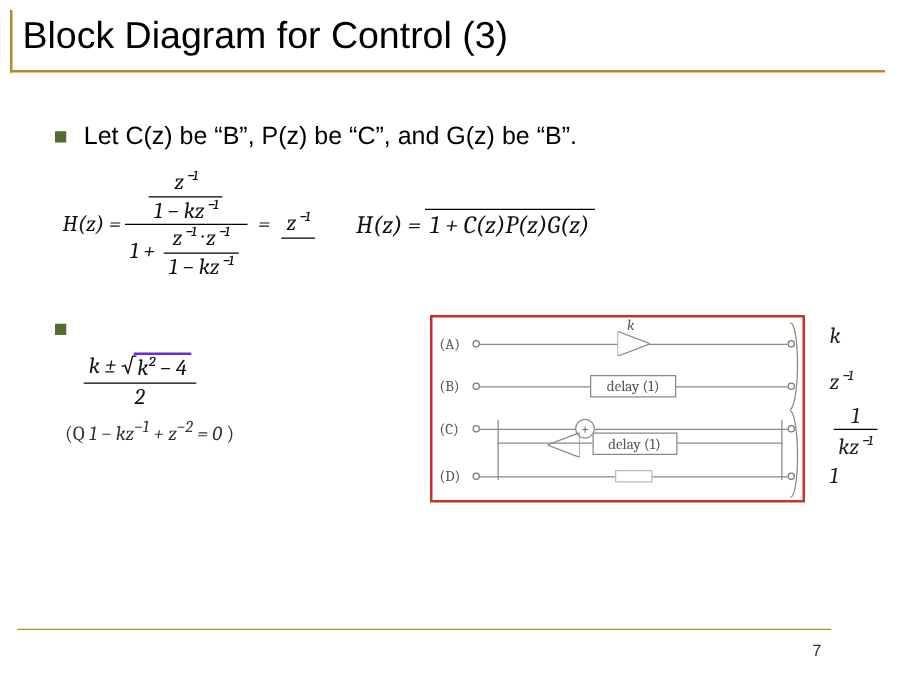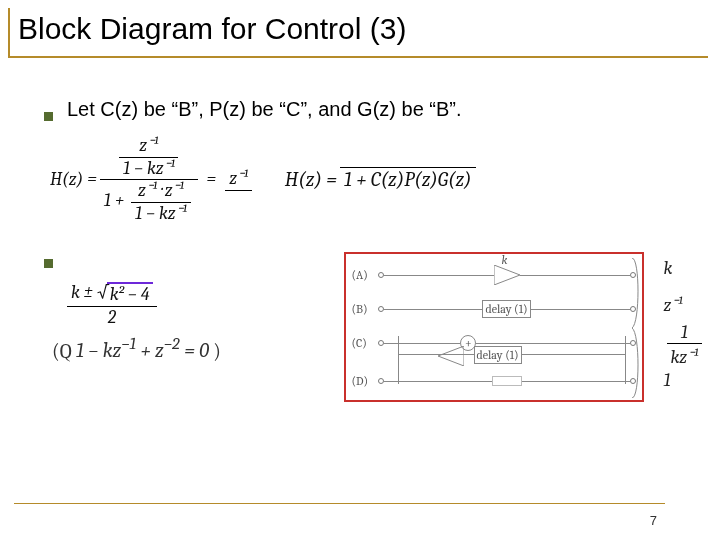--- a/index.html
+++ b/index.html
@@ -29,21 +29,21 @@
     padding: 4px 8px 10px 8px;
     border-bottom: 2px solid #b58b2a;
     border-left: 2px solid #b58b2a;
     width: 700px;
   }
   .body {
     padding: 40px 28px 0 44px;
   }
   .bullet {
     display: flex;
-    align-items: flex-end;
+    align-items: flex-start;
     font-size: 20px;
     color: #000;
     margin-bottom: 14px;
   }
   .bullet .sq {
     width: 9px;
     height: 9px;
     background: #556b2f;
     margin-right: 14px;
     margin-top: 7px;
@@ -124,21 +124,21 @@
     flex: 1; height: 0; border-top: 1px solid #888; position: relative;
   }
   .triangle {
     position: relative;
     width: 26px; height: 20px;
   }
   .triangle svg { width: 26px; height: 20px; display:block; }
   .triangle.rev svg { transform: scaleX(-1); }
   .delaybox {
     border: 1px solid #888;
-    padding: 1px 2px;
+    padding: 1px 12px;
     font-size: 12px;
     background: #fff;
     font-style: normal;
     font-family: Cambria, "Times New Roman", Times, serif;
   }
   .sumcircle {
     width: 16px; height: 16px; border: 1px solid #888; border-radius: 50%;
     display: flex; align-items: center; justify-content: center;
     font-size: 12px; font-style: normal;
   }
@@ -166,21 +166,21 @@
     bottom: 12px;
     font-size: 13px;
     color: #333;
   }
   .sqrt { display:inline-flex; align-items:flex-start;}
   .sqrt .rad{ font-style: normal; margin-right:-2px;}
   .sqrt .radicand{ border-top:2px solid #6d28d9; padding:0 3px;}
   .paren-eq {
     font-family: Cambria, "Times New Roman", Times, serif;
     font-style: normal;
-    font-size: 20px;
+    font-size: 16px;
     color: #333;
     margin-left: 8px;
     margin-top: 6px;
   }
   .big-brace {
     position:absolute;
     right: 2px;
     top: 4px;
     bottom: 4px;
     width: 8px;

